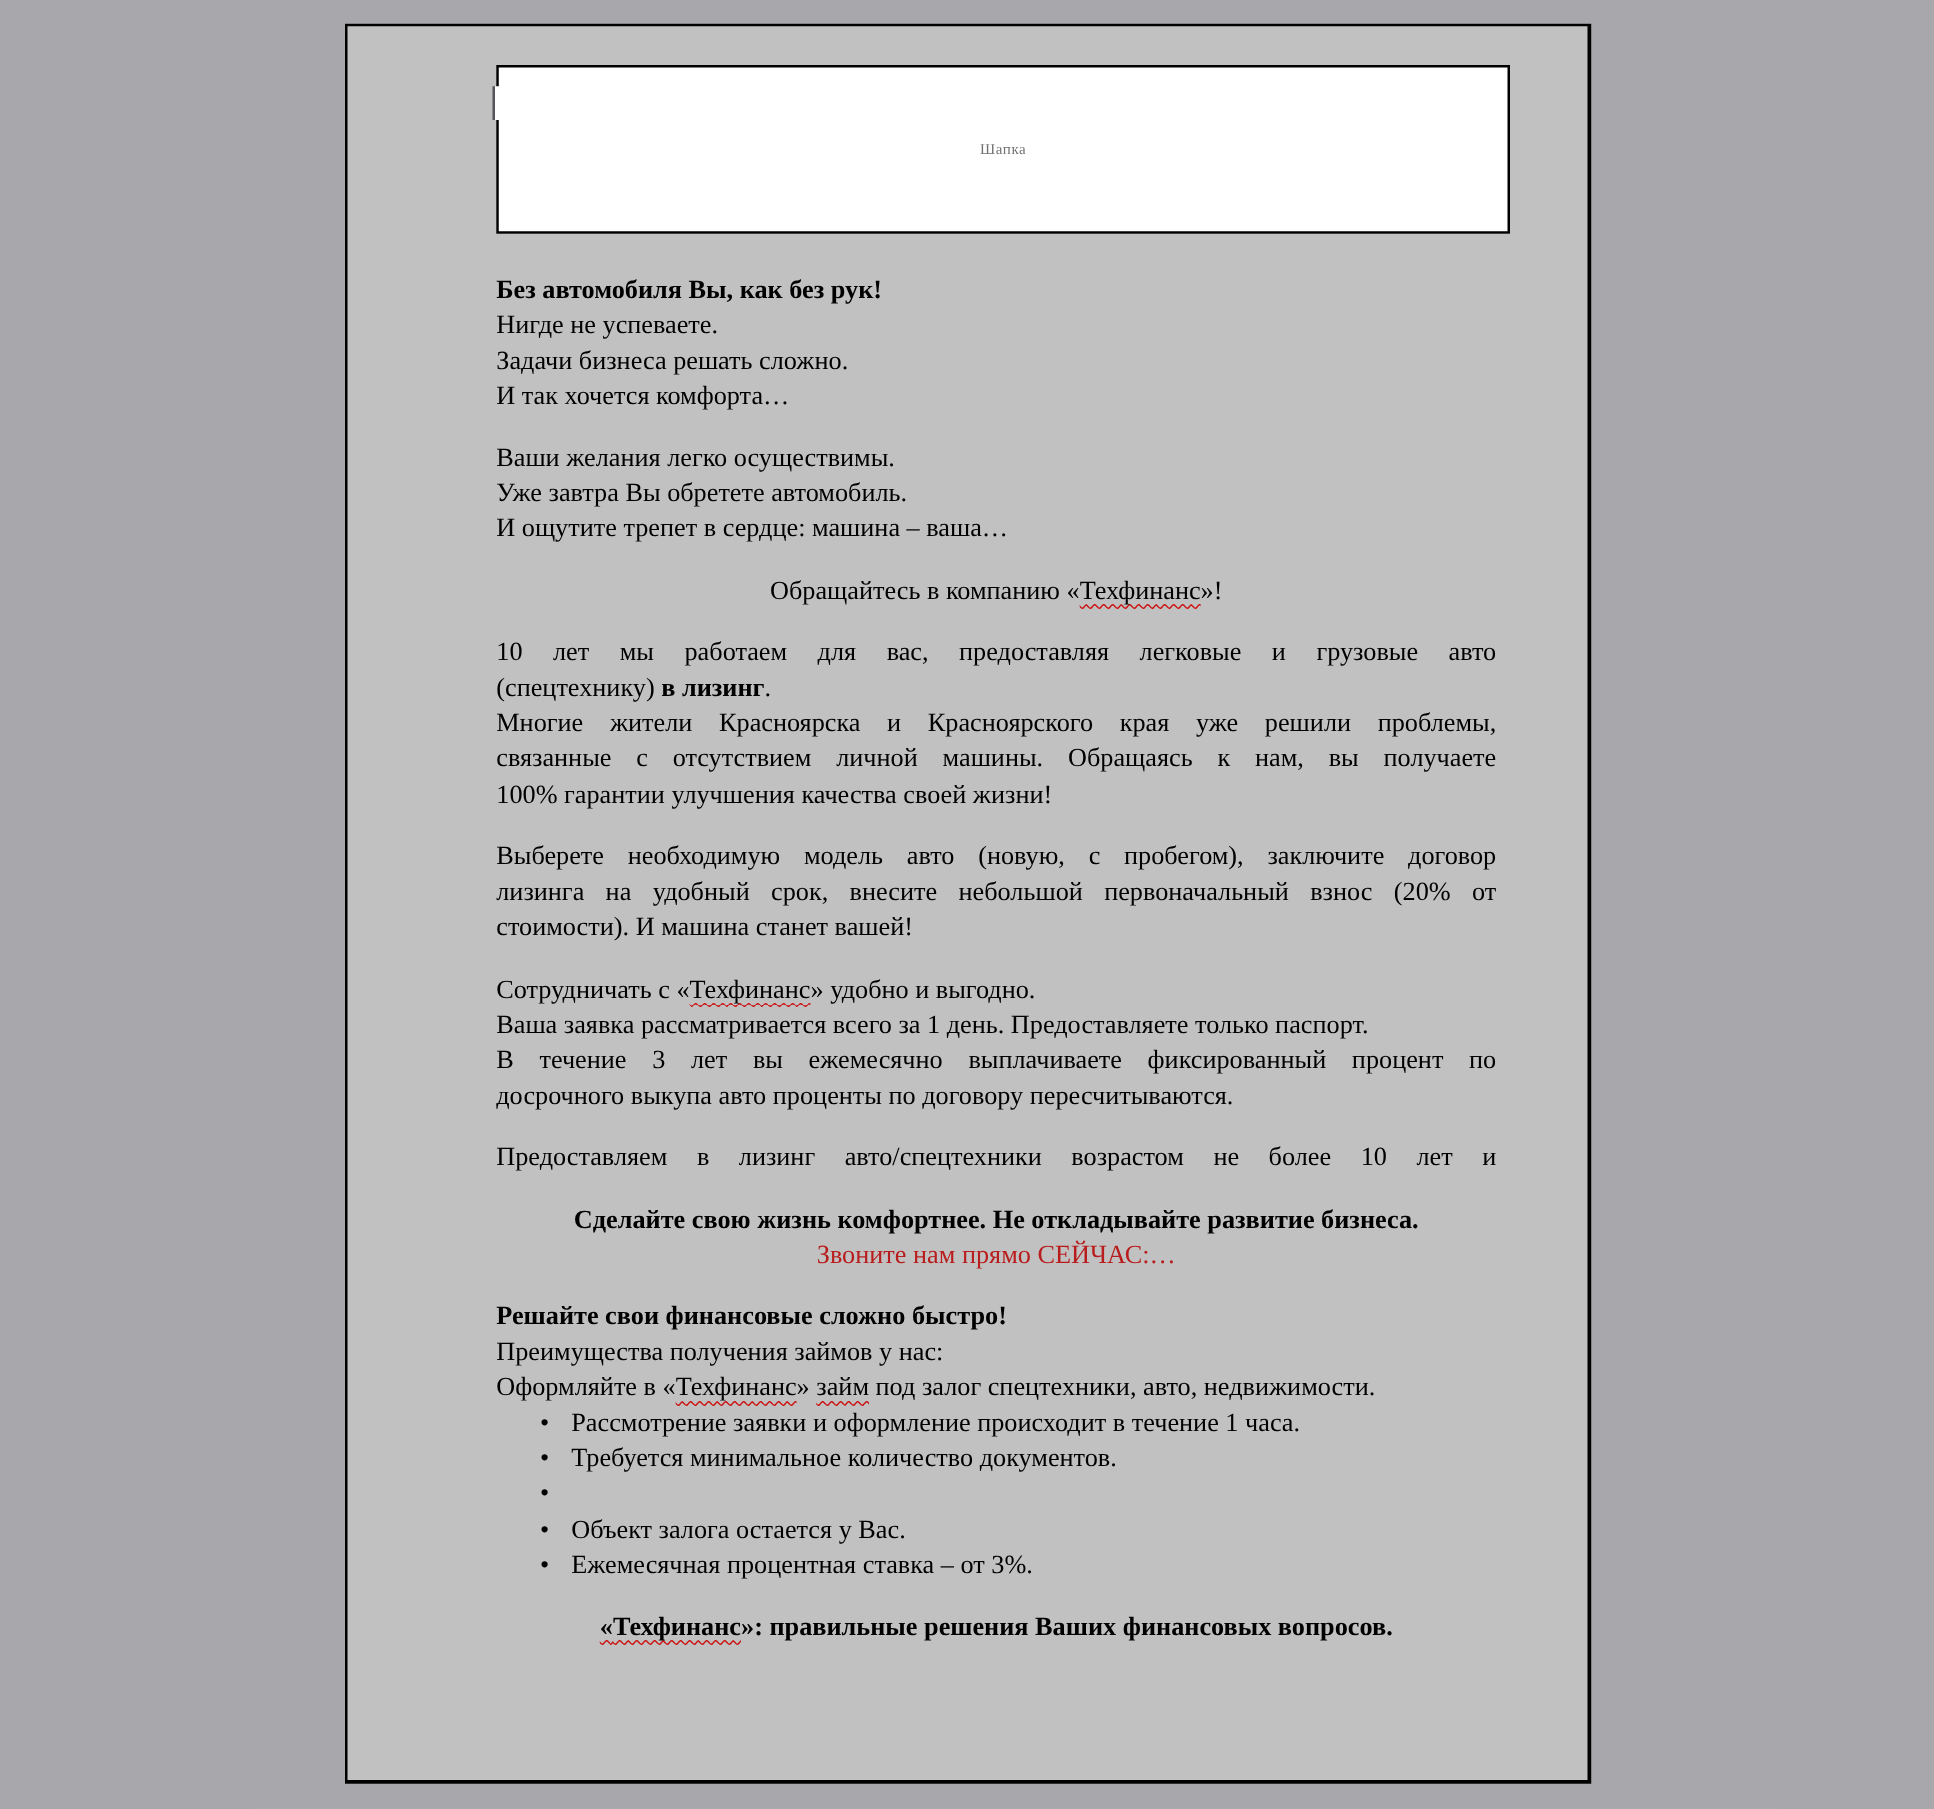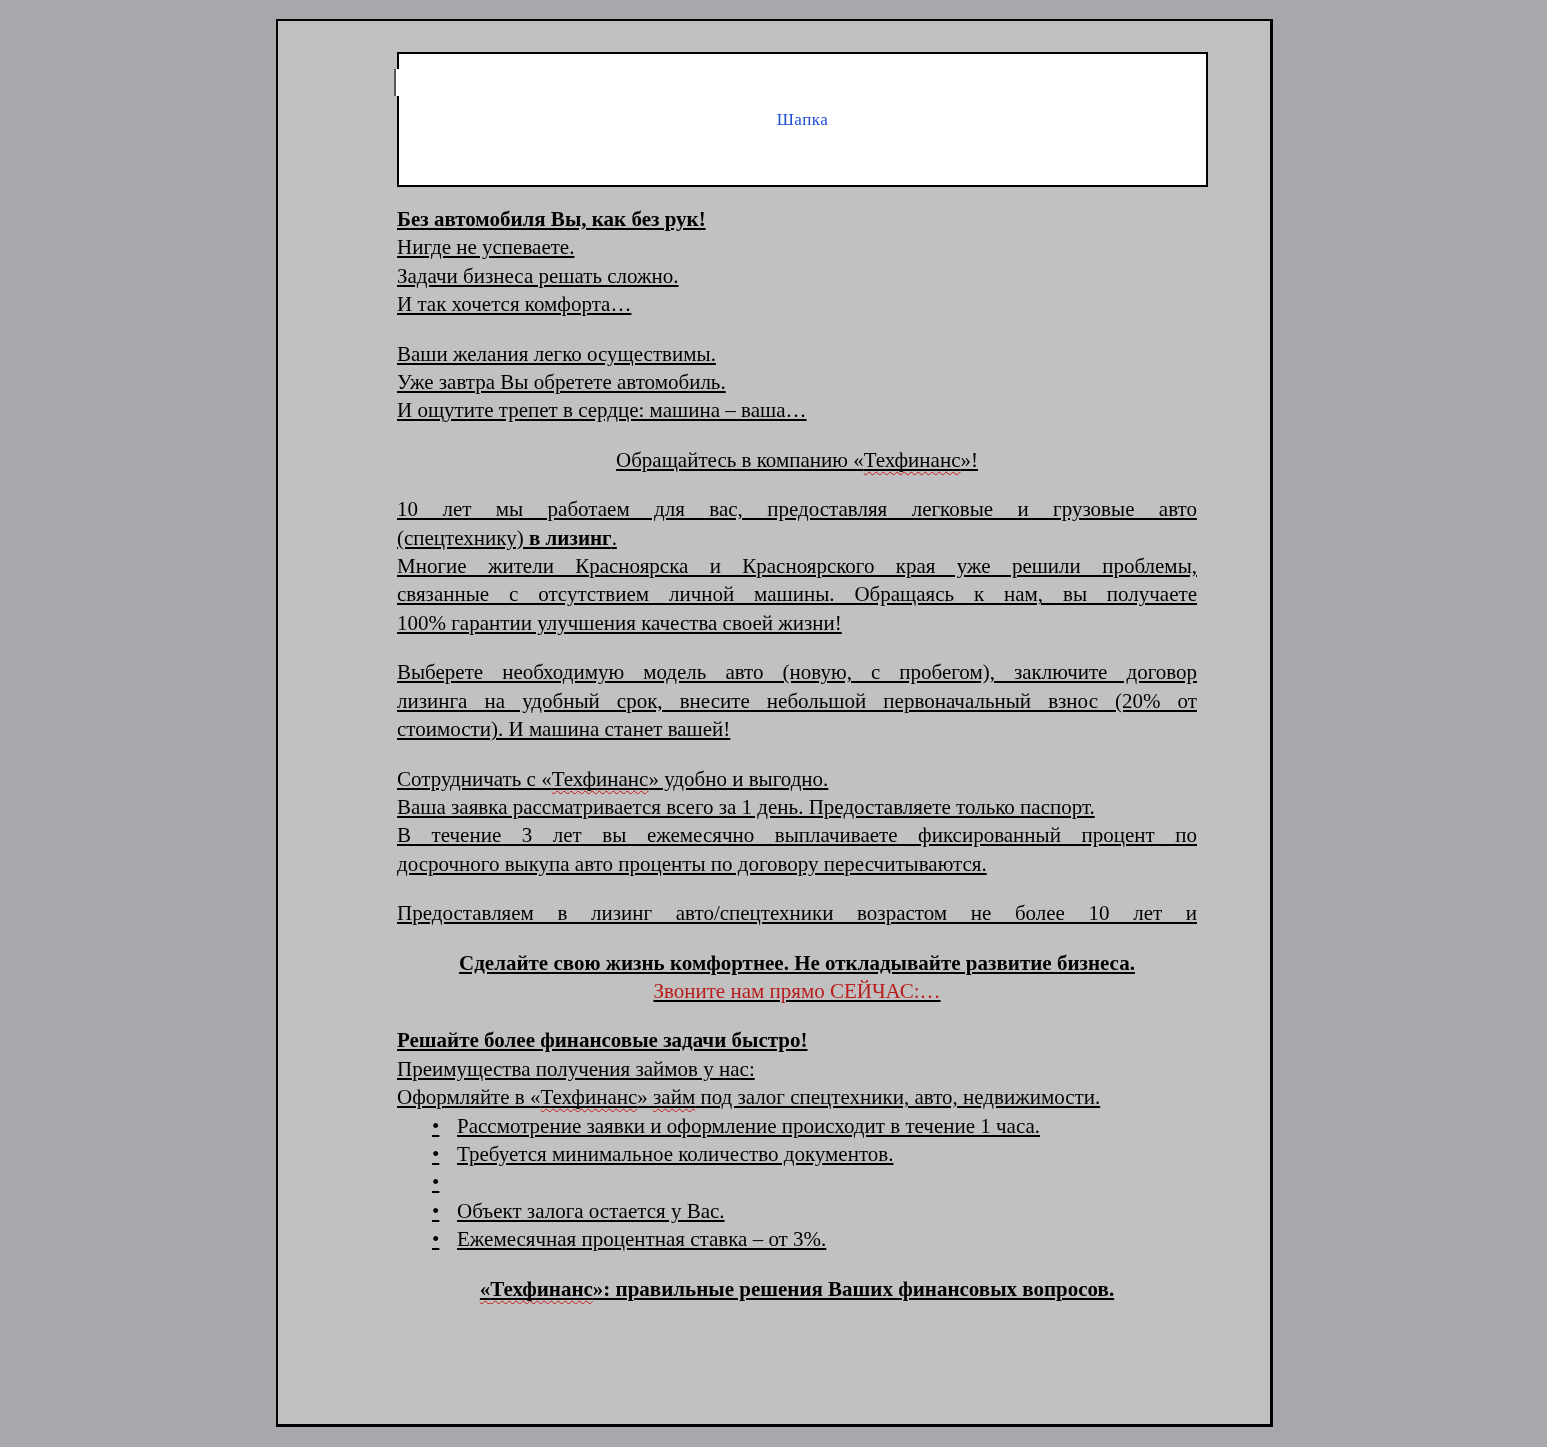--- a/index.html
+++ b/index.html
@@ -33,22 +33,22 @@
     height: 135px;
     box-sizing: border-box;
     background: #ffffff;
     border: 2px solid #000;
     display: flex;
     align-items: center;
     justify-content: center;
   }
 
   .header-label {
-    font-size: 17px;
-    color: #1d4ed8;
+    font-size: 12px;
+    color: #737373;
     letter-spacing: 0.5px;
   }
 
   
   .cursor-gap {
     position: absolute;
     left: -3px;
     top: 15px;
     width: 4px;
     height: 27px;
@@ -59,26 +59,25 @@
     left: -5px;
     top: 15px;
     width: 2px;
     height: 27px;
     background: #55555a;
   }
 
   .content {
     position: absolute;
     left: 119px;
-    top: 184px;
+    top: 196px;
     width: 800px;
     font-size: 21px;
     line-height: 28.4px;
     color: #000;
-    text-decoration: underline;
   }
 
   .ln  { white-space: nowrap; }
   .jl  { white-space: normal; text-align: justify; text-align-last: justify; }
   .ctr { text-align: center; white-space: normal; }
   .b   { font-weight: bold; }
   .red { color: #b91c1c; }
   .sp  { height: 21px; }
 
   .wavy {
@@ -158,21 +157,21 @@
 
     <div class="jl">Предоставляем в лизинг авто/спецтехники возрастом не более 10 лет и</div>
 
     <div class="sp"></div>
 
     <div class="ctr b">Сделайте свою жизнь комфортнее. Не откладывайте развитие бизнеса.</div>
     <div class="ctr red">Звоните нам прямо СЕЙЧАС:…</div>
 
     <div class="sp"></div>
 
-    <div class="ln b">Решайте более финансовые задачи быстро!</div>
+    <div class="ln b">Решайте свои финансовые сложно быстро!</div>
     <div class="ln">Преимущества получения займов у нас:</div>
     <div class="ln">
       <span>Оформляйте в «</span><span class="wavy">Техфинанс</span><span>» </span><span class="wavy">займ</span><span> под залог спецтехники, авто, недвижимости.</span>
     </div>
 
     <div class="bul">
       <span class="dot">•</span>
       <span>Рассмотрение заявки и оформление происходит в течение 1 часа.</span>
     </div>
     <div class="bul">

